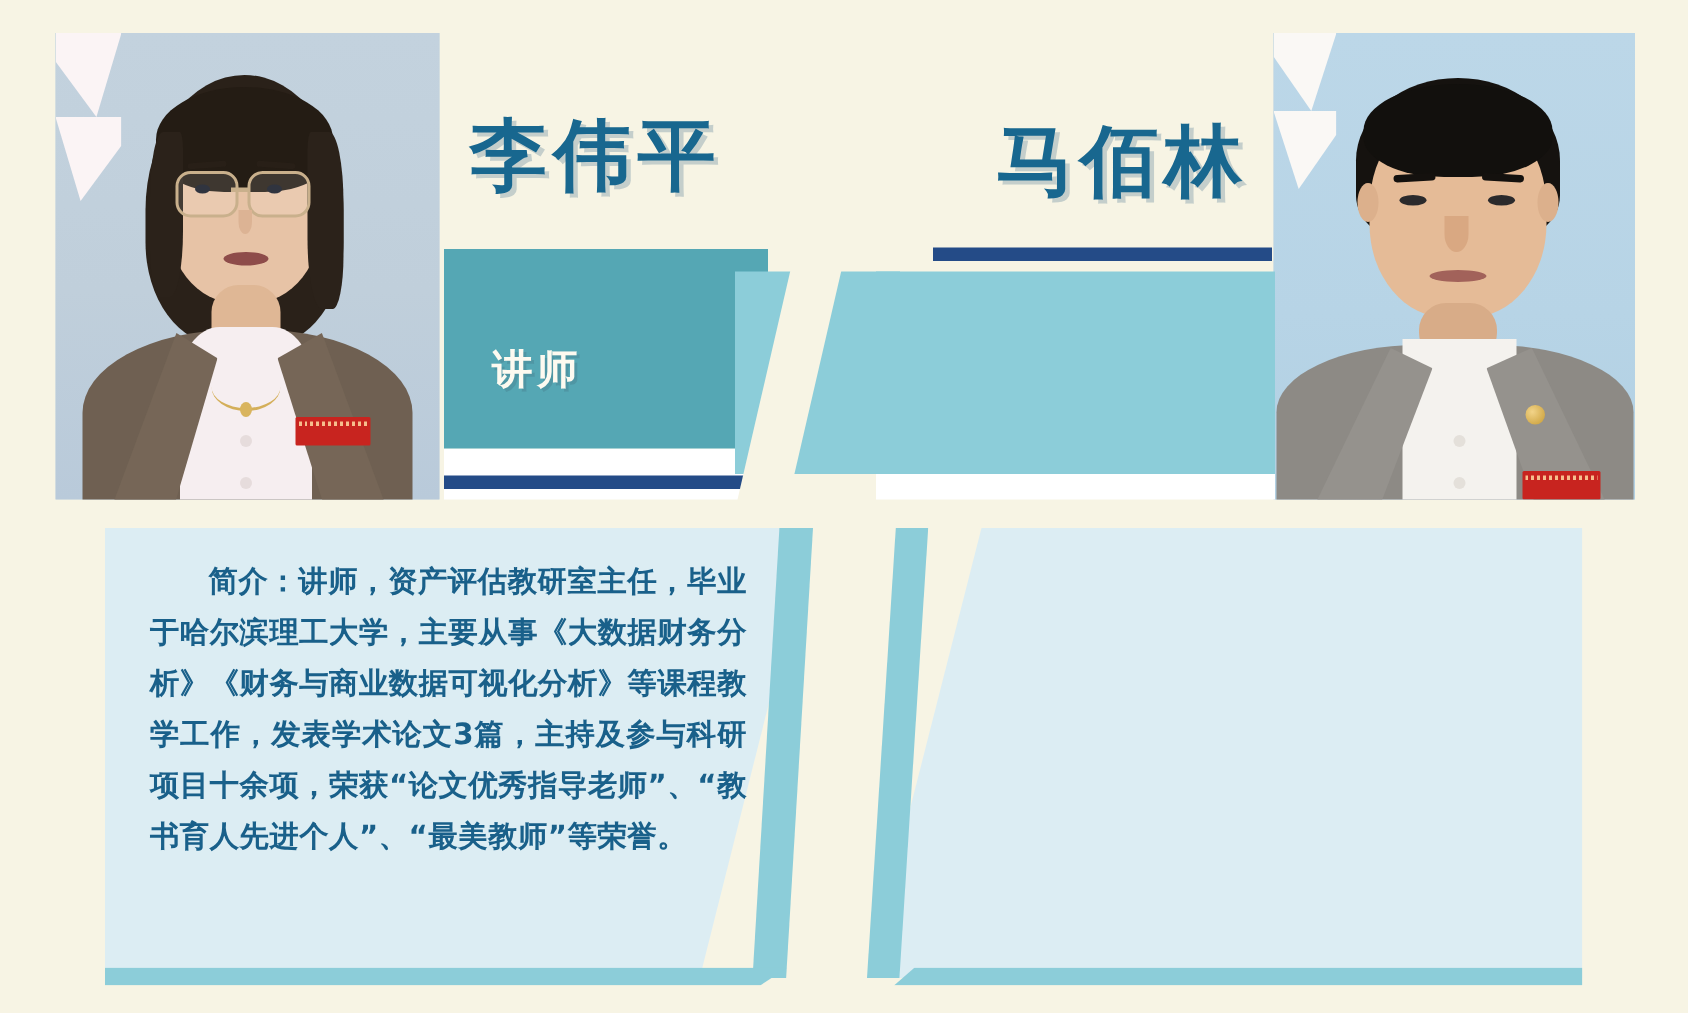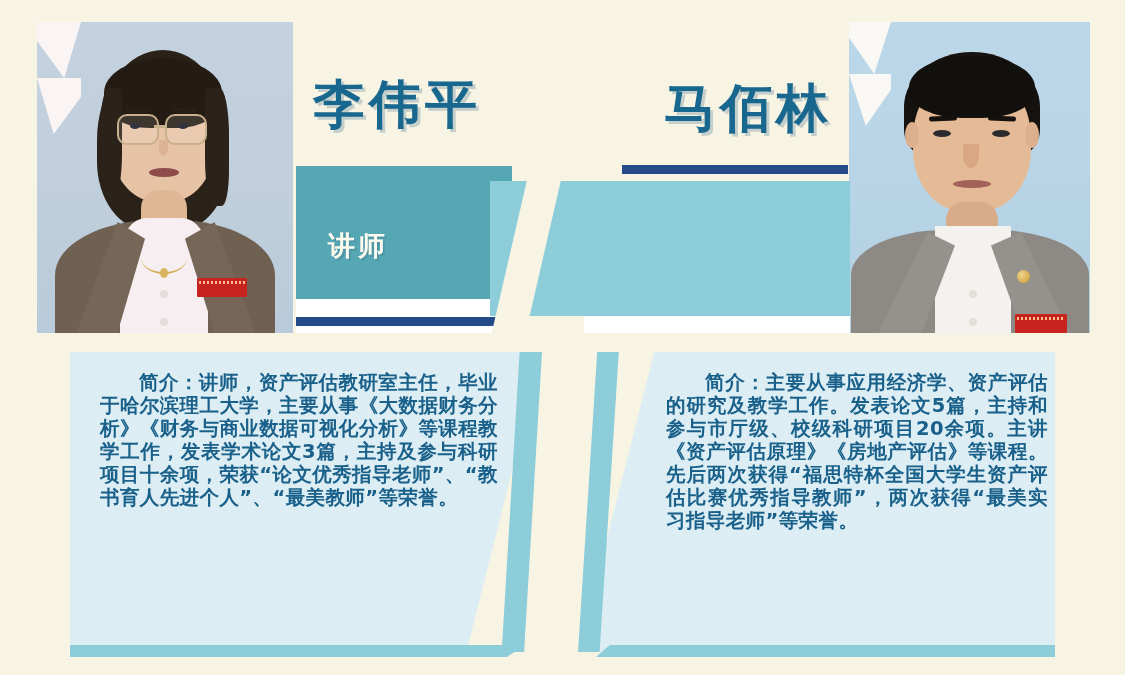--- a/index.html
+++ b/index.html
@@ -154,21 +154,21 @@
   }
   .desc-right-stripe{
     position:absolute;left:578px;top:352px;width:120px;height:300px;background:#8ccdd9;
     clip-path:polygon(16% 0, 34% 0, 18% 100%, 0 100%);
   }
   .desc-right-underline{
     position:absolute;left:596px;top:645px;width:459px;height:12px;background:#8ccdd9;
     clip-path:polygon(3% 0, 100% 0, 100% 100%, 0 100%);
   }
   .desc-body{
-    position:absolute;color:#19608a;font-weight:700;font-size:19.5px;line-height:23px;
+    position:absolute;color:#19608a;font-weight:700;font-size:19.5px;line-height:34px;
     letter-spacing:.4px;text-indent:2em;text-align:justify;
   }
   .desc-body-left{left:100px;top:371px;width:398px;}
   .desc-body-right{left:666px;top:371px;width:382px;}
 </style>
 </head>
 <body>
 
 <div class="stage">
 
@@ -244,15 +244,14 @@
   <div class="badge-text badge-text-left">讲师</div>
 
   <div class="desc desc-left"></div>
   <div class="desc-left-stripe"></div>
   <div class="desc-left-underline"></div>
   <div class="desc-body desc-body-left">简介：讲师，资产评估教研室主任，毕业于哈尔滨理工大学，主要从事《大数据财务分析》《财务与商业数据可视化分析》等课程教学工作，发表学术论文3篇，主持及参与科研项目十余项，荣获“论文优秀指导老师”、“教书育人先进个人”、“最美教师”等荣誉。</div>
 
   <div class="desc desc-right"></div>
   <div class="desc-right-stripe"></div>
   <div class="desc-right-underline"></div>
-  <div class="desc-body desc-body-right">简介：主要从事应用经济学、资产评估的研究及教学工作。发表论文5篇，主持和参与市厅级、校级科研项目20余项。主讲《资产评估原理》《房地产评估》等课程。先后两次获得“福思特杯全国大学生资产评估比赛优秀指导教师”，两次获得“最美实习指导老师”等荣誉。</div>
 
 </div>
 
 </body></html>

